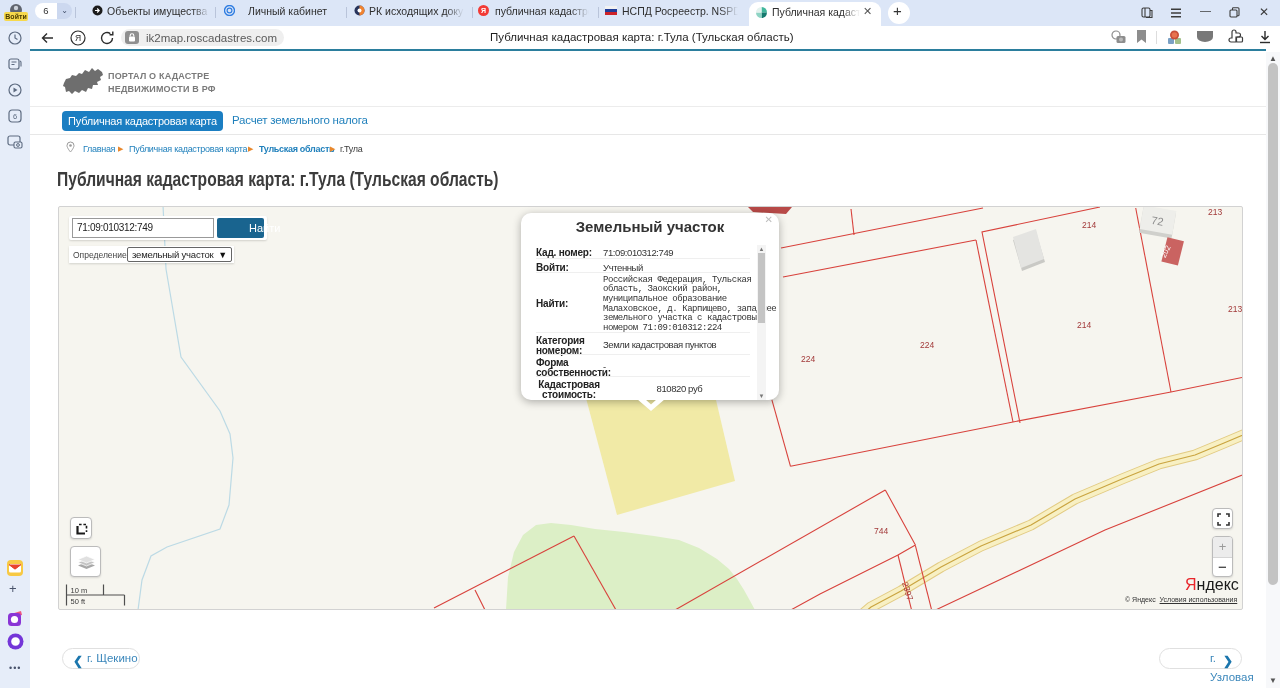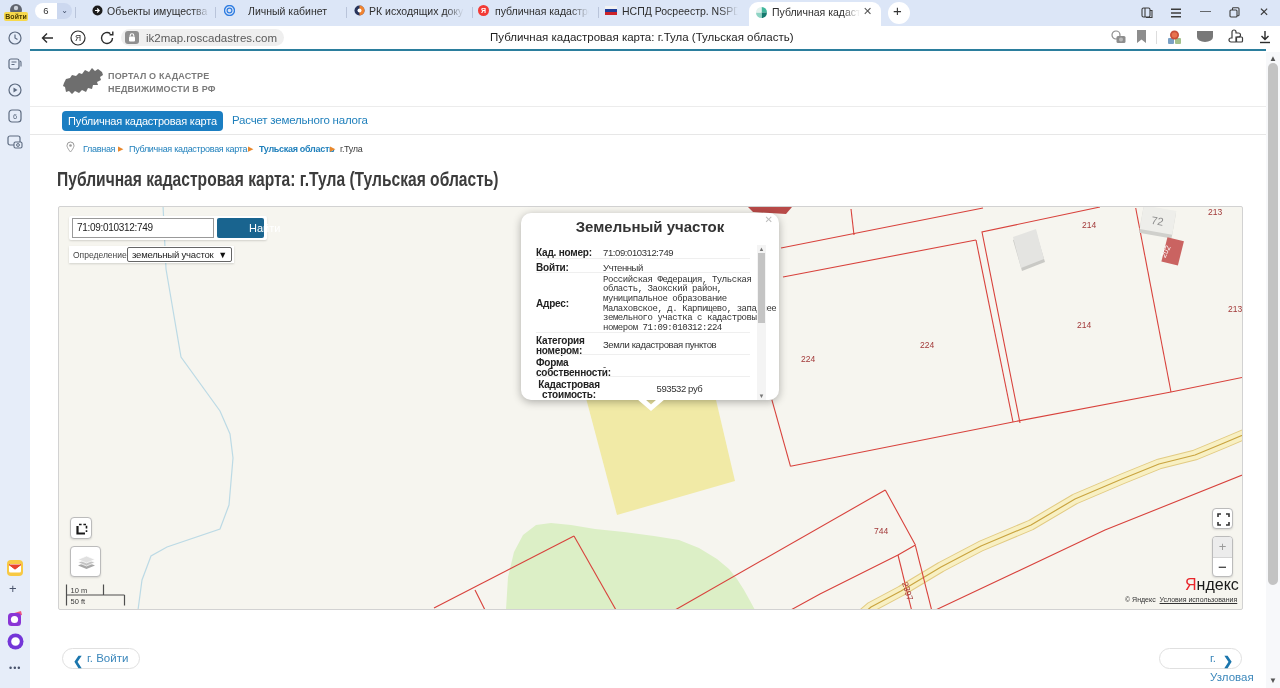--- a/index.html
+++ b/index.html
@@ -368,46 +368,46 @@
     <div class="title">Земельный участок</div>
     <div class="prow" style="top:31px;border-top:none;">
       <div class="plabel" style="top:4px;">Кад. номер:</div>
       <div class="pval" style="top:4px;">71:09:010312:749</div>
     </div>
     <div class="prow" style="top:45px;">
       <div class="plabel" style="top:4px;">Войти:</div>
       <div class="pval" style="top:4px;">Учтенный</div>
     </div>
     <div class="prow" style="top:59px;">
-      <div class="plabel" style="top:26px;">Адрес:</div>
+      <div class="plabel" style="top:26px;">Найти:</div>
       <div class="pval" style="top:3px;white-space:nowrap;font-size:9px;letter-spacing:-0.45px;font-family:Liberation Mono, monospace;">Российская Федерация, Тульская<br>область, Заокский район,<br>муниципальное образование<br>Малаховское, д. Карпищево, западнее<br>земельного участка с кадастровым<br>номером 71:09:010312:224</div>
     </div>
     <div class="prow" style="top:119px;">
       <div class="plabel" style="top:3px;">Категория номером:</div>
       <div class="pval" style="top:7px;">Земли кадастровая пунктов</div>
     </div>
     <div class="prow" style="top:141px;">
       <div class="plabel" style="top:3px;">Форма собственности:</div>
       <div class="pval" style="top:7px;">-</div>
     </div>
     <div class="prow" style="top:163px;text-align:center;">
       <div class="plabel" style="top:3px;">Кадастровая стоимость:</div>
-      <div class="pval" style="top:7px;">593532 руб</div>
+      <div class="pval" style="top:7px;">810820 руб</div>
     </div>
     <div id="pscroll">
       <div style="position:absolute;left:1.5px;top:1px;font-size:6px;color:#777;">▲</div>
       <div class="pthumb"></div>
       <div style="position:absolute;left:1.5px;bottom:1px;font-size:6px;color:#777;">▼</div>
     </div>
     <svg style="position:absolute;left:115px;top:186.5px;" width="30" height="13" viewBox="0 0 30 13">
         <path d="M1 0 L15 12 L29 0 L21 0 L15 5.5 L9 0 Z" fill="#fff"></path>
       </svg>
   </div>
 </div>
 
 <div class="pill" style="left:62px;top:648px;width:78px;height:21px;">
   <span style="position:absolute;left:10px;top:3px;color:#1b76ad;font-weight:bold;font-size:12px;">❮</span>
-  <span style="position:absolute;left:24px;top:0px;">г. Войти</span>
+  <span style="position:absolute;left:24px;top:0px;">г. Щекино</span>
 </div>
 <div class="pill" style="left:1159px;top:648px;width:83px;height:21px;">
   <span style="position:absolute;left:11px;top:0px;margin-left:39px;">г. Узловая</span>
   <span style="position:absolute;right:8px;top:3px;color:#1b76ad;font-weight:bold;font-size:12px;">❯</span>
 </div>
 
 </body></html>

